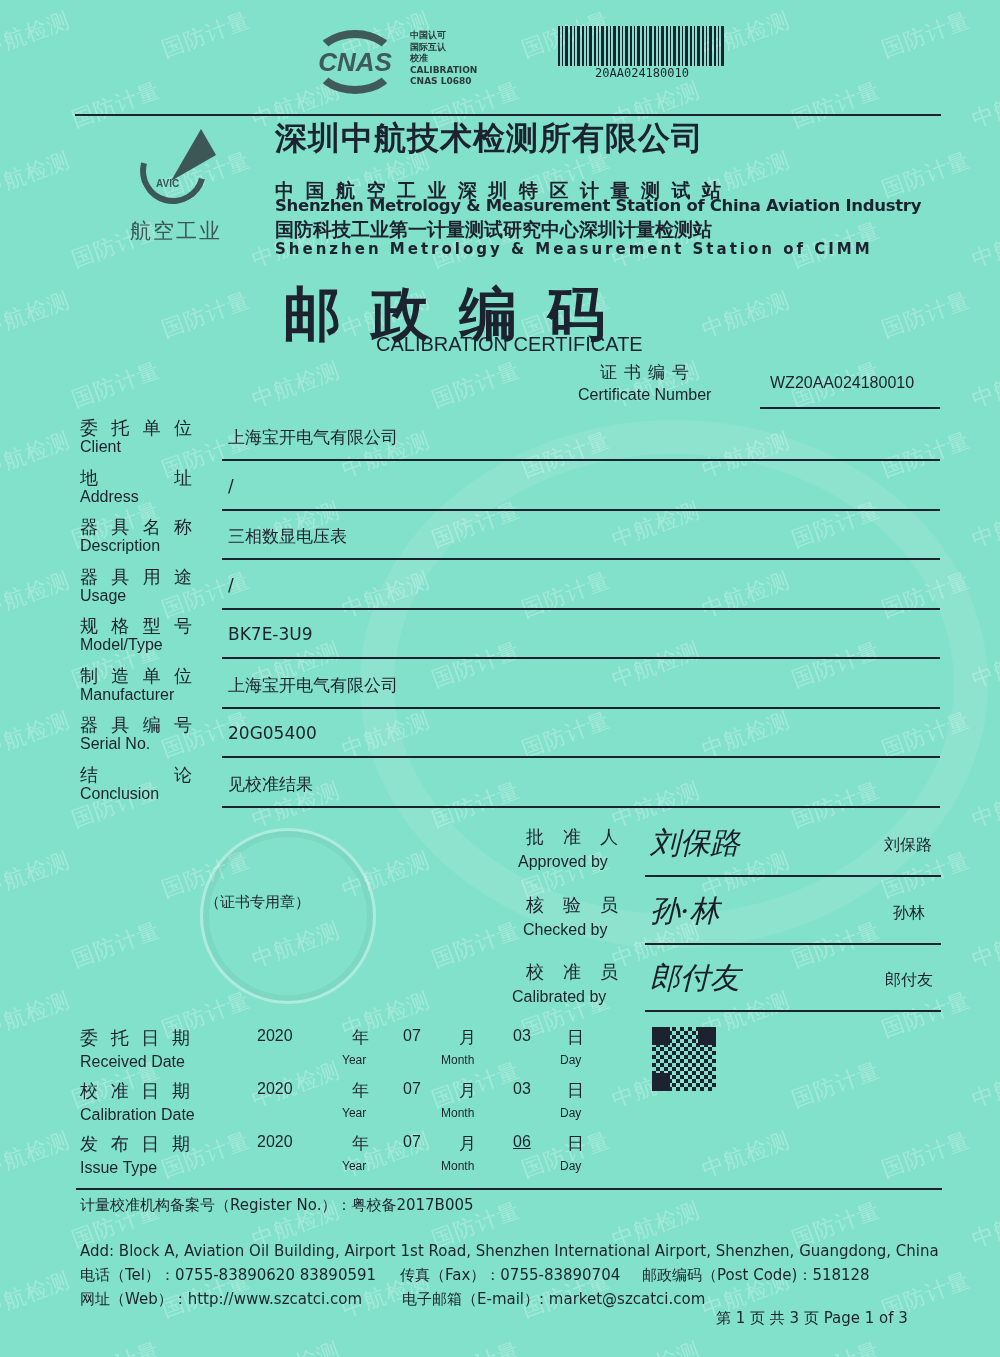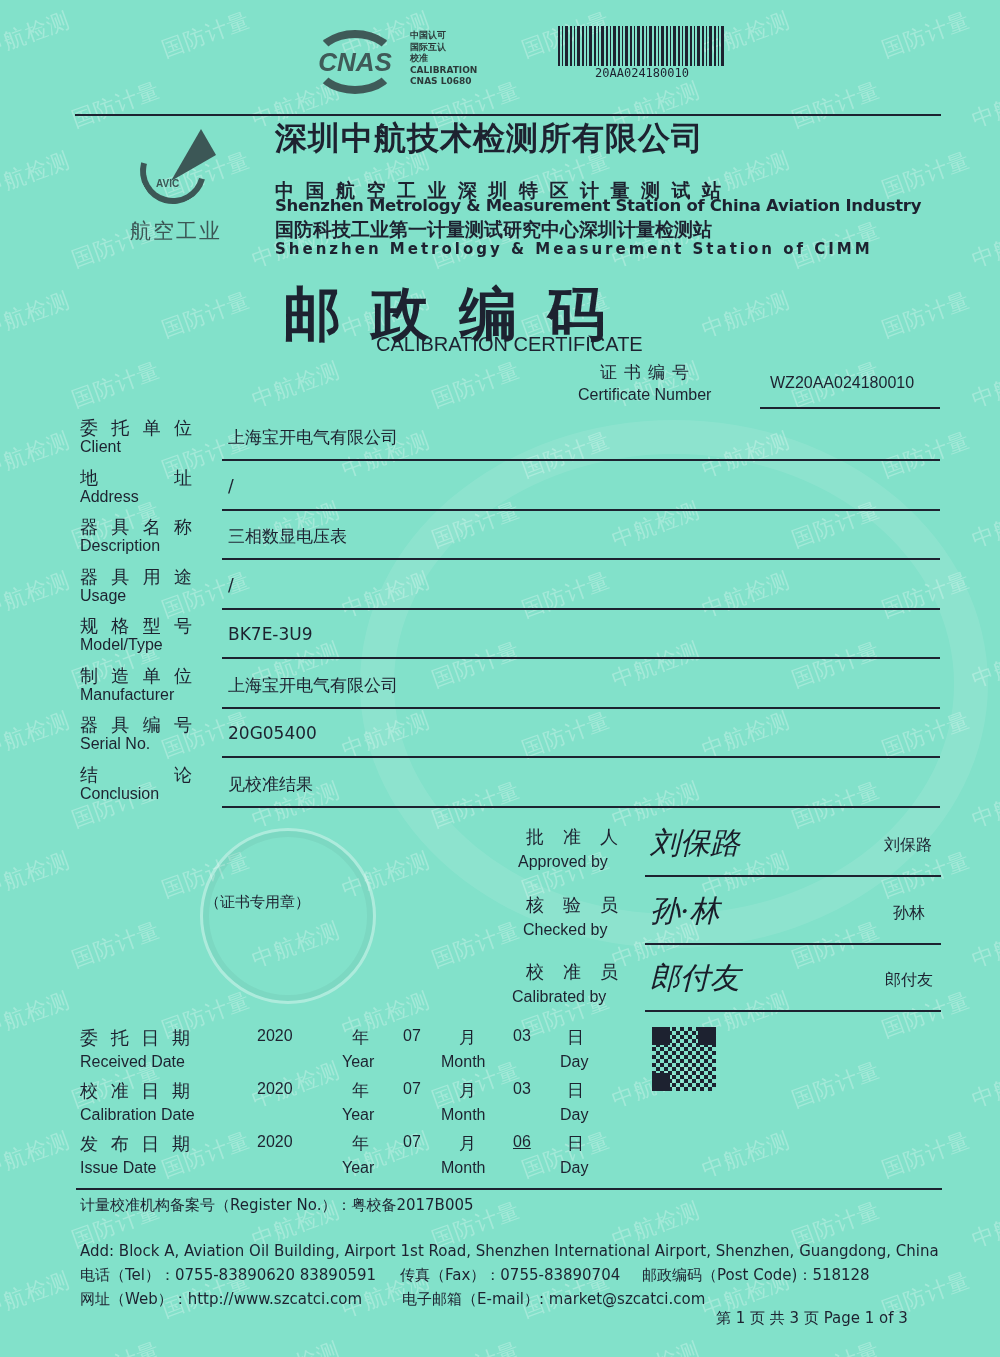--- a/index.html
+++ b/index.html
@@ -86,21 +86,21 @@
     left: 200px; top: 828px; width: 170px; height: 170px; border-radius: 50%;
     border: 3px solid rgba(255,255,255,0.35); box-shadow: inset 0 0 0 6px rgba(0,0,0,0.04);
   }
   .seal-label { left: 205px; top: 893px; font-size: 15px; }
 
   
   .d-cn { position: absolute; left: 80px; font-size: 18px; width: 110px; display: flex; justify-content: space-between; }
   .d-en { position: absolute; left: 80px; font-size: 16px; font-family: "Liberation Sans", sans-serif; }
   .d-num { position: absolute; font-size: 16px; font-family: "Liberation Sans", sans-serif; }
   .d-unit { position: absolute; font-size: 17px; }
-  .d-unit-en { position: absolute; font-size: 16px; font-family: "Liberation Sans", sans-serif; }
+  .d-unit-en { position: absolute; font-size: 12px; font-family: "Liberation Sans", sans-serif; }
 
   .qr {
     left: 652px; top: 1027px; width: 64px; height: 64px;
     background:
       linear-gradient(#1d2230,#1d2230) 0 0/18px 18px no-repeat,
       linear-gradient(#1d2230,#1d2230) 46px 0/18px 18px no-repeat,
       linear-gradient(#1d2230,#1d2230) 0 46px/18px 18px no-repeat,
       repeating-conic-gradient(#1d2230 0 25%, transparent 0 50%) 0 0/8px 8px;
   }
 
@@ -406,21 +406,21 @@
       <div class="d-unit" style="top: 1079px; left: 567px;">日</div>
       <div class="d-unit-en" style="top: 1106px; left: 342px;">Year</div>
       <div class="d-unit-en" style="top: 1106px; left: 441px;">Month</div>
       <div class="d-unit-en" style="top: 1106px; left: 560px;">Day</div>
       <div class="d-cn" style="top: 1132px;">
         <span>发</span>
         <span>布</span>
         <span>日</span>
         <span>期</span>
       </div>
-      <div class="d-en" style="top: 1159px;">Issue Date</div>
+      <div class="d-en" style="top: 1159px;">Issue Type</div>
       <div class="d-num" style="top: 1133px; left: 257px;">2020</div>
       <div class="d-unit" style="top: 1132px; left: 352px;">年</div>
       <div class="d-num" style="top: 1133px; left: 403px;">07</div>
       <div class="d-unit" style="top: 1132px; left: 459px;">月</div>
       <div class="d-num" style="top: 1133px; left: 513px; text-decoration: underline;">06</div>
       <div class="d-unit" style="top: 1132px; left: 567px;">日</div>
       <div class="d-unit-en" style="top: 1159px; left: 342px;">Year</div>
       <div class="d-unit-en" style="top: 1159px; left: 441px;">Month</div>
       <div class="d-unit-en" style="top: 1159px; left: 560px;">Day</div>
     </div>

